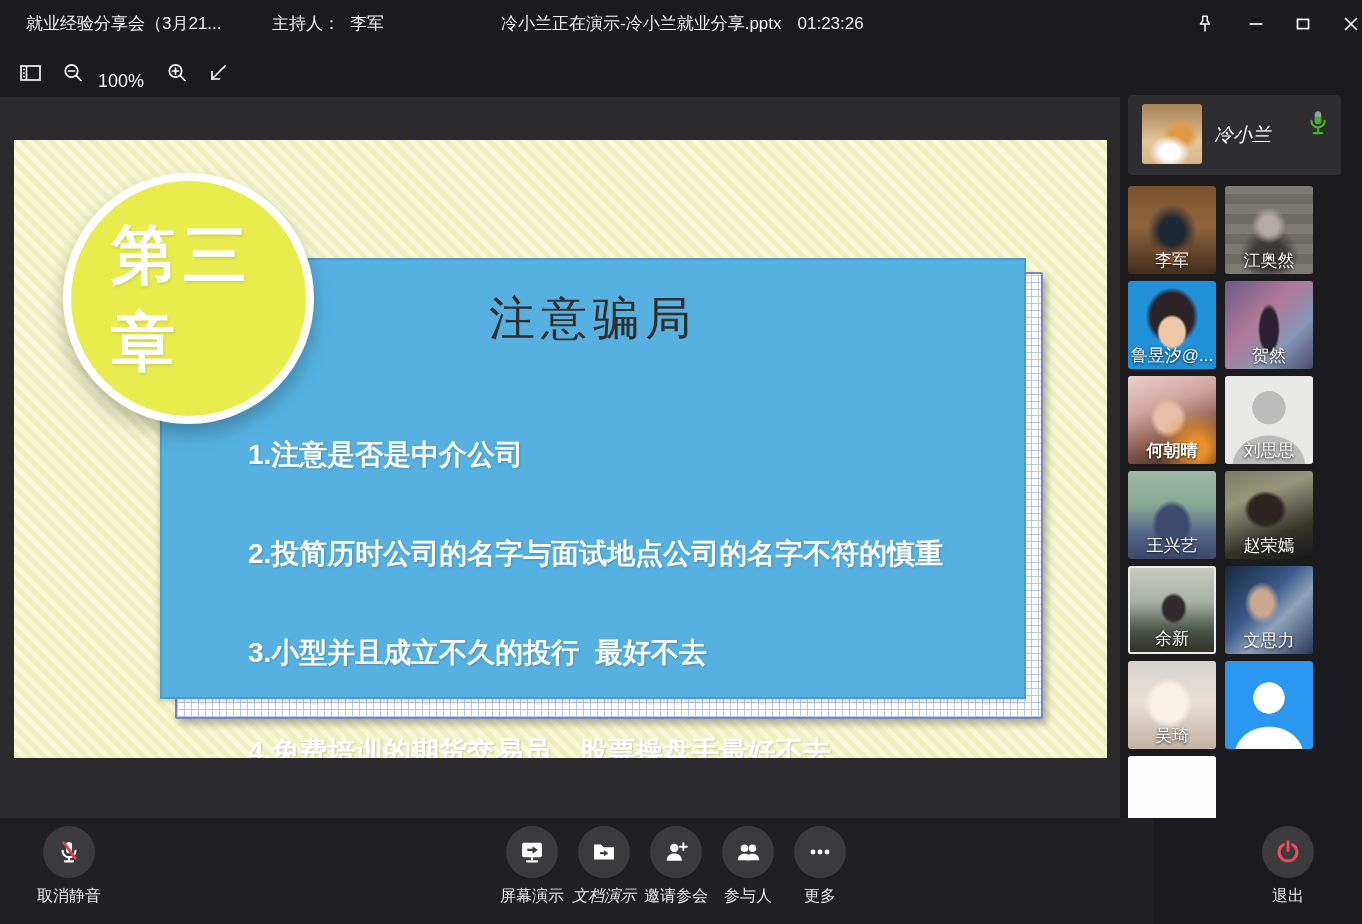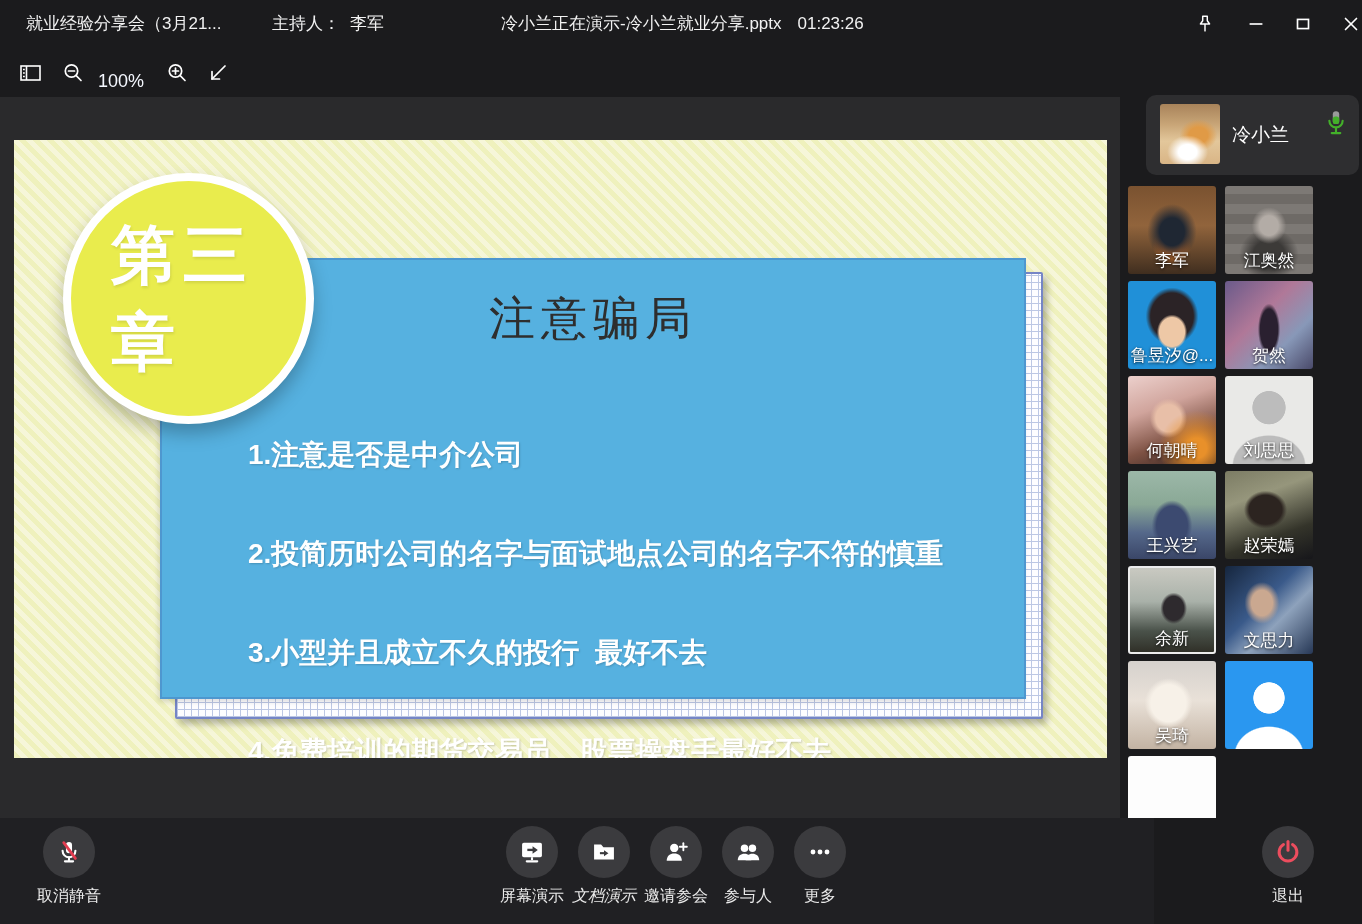--- a/index.html
+++ b/index.html
@@ -58,21 +58,21 @@
   .chapter-circle {
     position:absolute; left:49px; top:33px; width:251px; height:251px; border-radius:50%;
     background:#e9ec4d; border:8px solid #fff;
     box-shadow:0 10px 18px rgba(0,0,0,0.25);
     display:flex; align-items:center; justify-content:center;
   }
   .chapter-text { font-size:64px; font-weight:bold; color:#fff; letter-spacing:8px; text-shadow:1px 2px 3px rgba(0,0,0,0.10);margin-left:40px; }
 
   
   .sidebar { position:absolute; left:1120px; top:48px; width:242px; height:770px; background:#1b1b1d; overflow:hidden; }
-  .active-card { position:absolute; left:26px; top:47px; width:213px; height:80px; background:#2e2e30; border-radius:10px; cursor:pointer; }
+  .active-card { position:absolute; left:8px; top:47px; width:213px; height:80px; background:#2e2e30; border-radius:4px; cursor:pointer;font-style:italic; }
   .active-avatar {
     position:absolute; left:14px; top:9px; width:60px; height:60px; border-radius:3px;
     background:
       radial-gradient(ellipse 55% 45% at 46% 80%, #ffffff 28%, rgba(255,255,255,0) 62%),
       radial-gradient(ellipse 45% 38% at 64% 52%, #e09a46 35%, rgba(224,154,70,0) 70%),
       linear-gradient(180deg,#a8835a 0%,#c9a678 35%,#e3c79b 62%,#d9b586 100%);
   }
   .active-name { position:absolute; left:86px; top:0; height:80px; line-height:80px; font-size:19px; color:#fff; }
   .active-mic { position:absolute; left:177px; top:14px; width:26px; height:30px; }
 
@@ -89,21 +89,21 @@
   .av-1 { background:radial-gradient(ellipse 30% 32% at 50% 45%, #b3aca6 35%, rgba(179,172,166,0) 65%),
                      radial-gradient(ellipse 45% 40% at 50% 78%, #3c3a38 40%, rgba(60,58,56,0) 75%),
                      repeating-linear-gradient(0deg,#7d7975 0 10px,#6e6a66 10px 20px); }
   .av-2 { background:radial-gradient(ellipse 26% 30% at 50% 58%, #eec8a6 55%, rgba(238,200,166,0) 66%),
                      radial-gradient(ellipse 44% 48% at 50% 40%, #2b2326 55%, rgba(43,35,38,0) 68%),
                      #2090d8; }
   .av-3 { background:radial-gradient(ellipse 18% 42% at 50% 55%, #2a2030 55%, rgba(42,32,48,0) 70%),
                      linear-gradient(135deg,#6a5a8a 0%,#b07898 40%,#8898b8 70%,#4a4a6a 100%); }
   .av-4 { background:radial-gradient(circle at 78% 82%, #e8902a 10%, rgba(232,144,42,0) 38%),
                      radial-gradient(ellipse 32% 34% at 46% 48%, #e8bfa8 45%, rgba(232,191,168,0) 66%),
-                     linear-gradient(160deg,#ecd0cc 0%,#d0a49c 35%,#7e5244 68%,#33231f 100%); }
+                     linear-gradient(160deg,#ecd0cc 0%,#d0a49c 35%,#7e5244 68%,#33231f 100%);font-weight:bold; }
   .av-5 { background:radial-gradient(circle 17px at 50% 36%, #bcbcbc 96%, rgba(188,188,188,0) 100%),
                      radial-gradient(ellipse 42% 35% at 50% 102%, #bcbcbc 96%, rgba(188,188,188,0) 100%),
                      #e9e9e7; }
   .av-6 { background:radial-gradient(ellipse 32% 40% at 50% 62%, #3c4a70 55%, rgba(60,74,112,0) 72%),
                      linear-gradient(180deg,#9cb8a8 0%,#8aa896 38%,#55688a 70%,#3a4668 100%); }
   .av-7 { background:radial-gradient(ellipse 30% 30% at 50% 66%, #e8e0d4 40%, rgba(232,224,212,0) 66%),
                      radial-gradient(circle 7px at 50% 54%, #caa286 92%, rgba(202,162,134,0) 100%),
                      linear-gradient(180deg,#8e8e8c 0%,#b2b2ae 45%,#62625e 78%,#50504c 100%); }
   .av-8 { background:radial-gradient(ellipse 34% 30% at 46% 44%, #2c2420 55%, rgba(44,36,32,0) 72%),
                      linear-gradient(160deg,#7c7c64 0%,#96967c 30%,#34342a 70%,#16161a 100%); }

